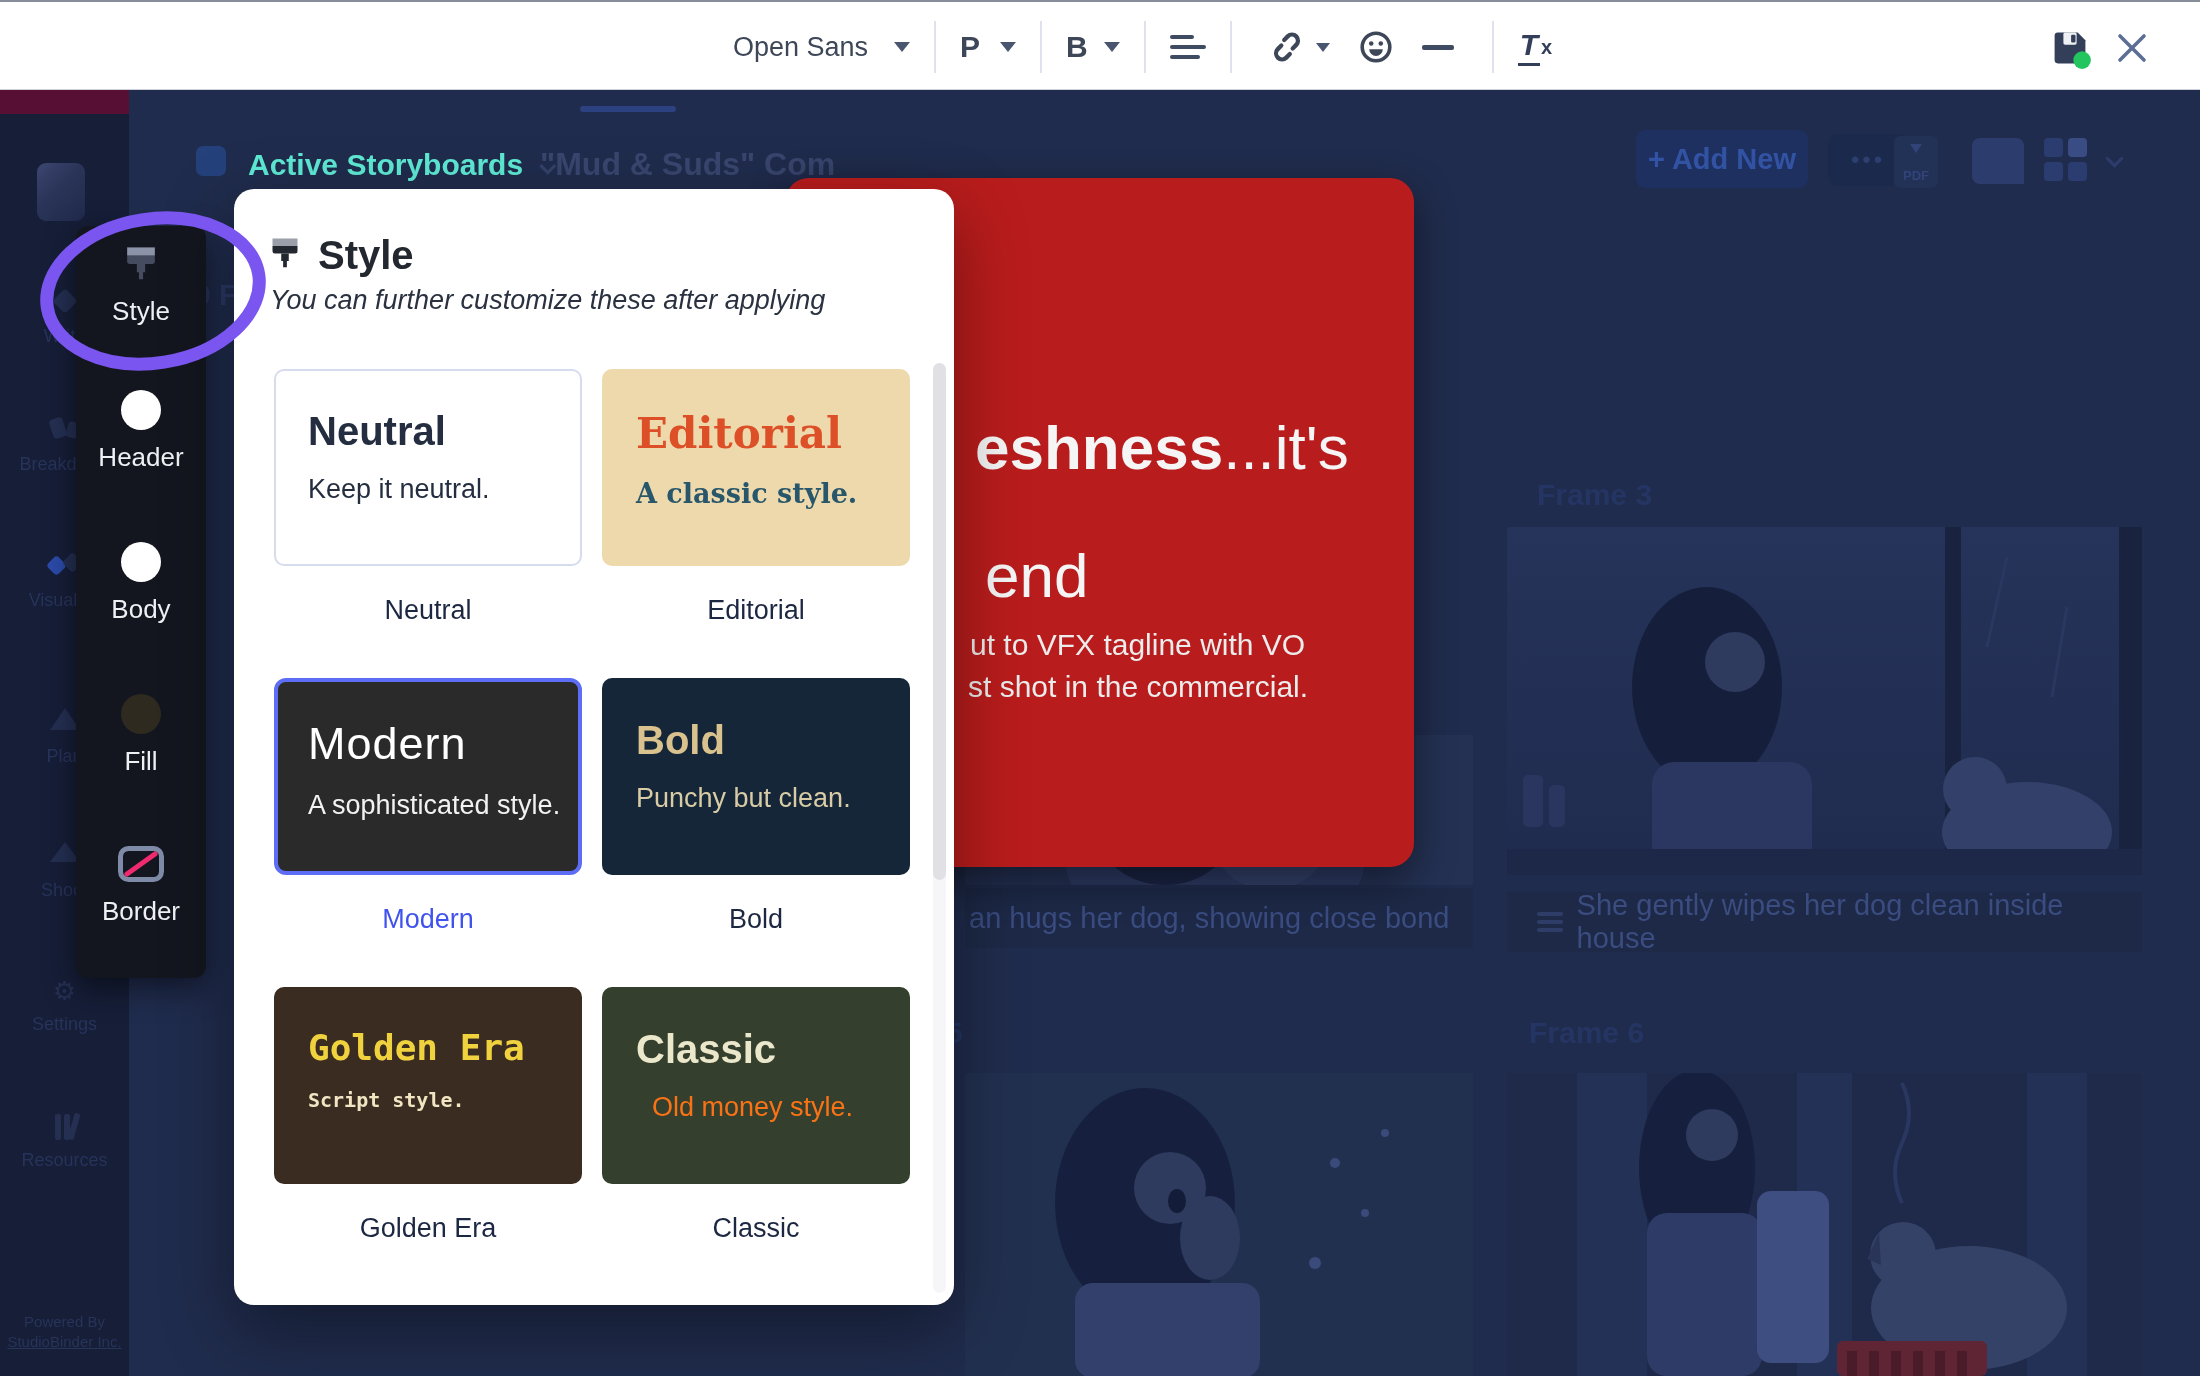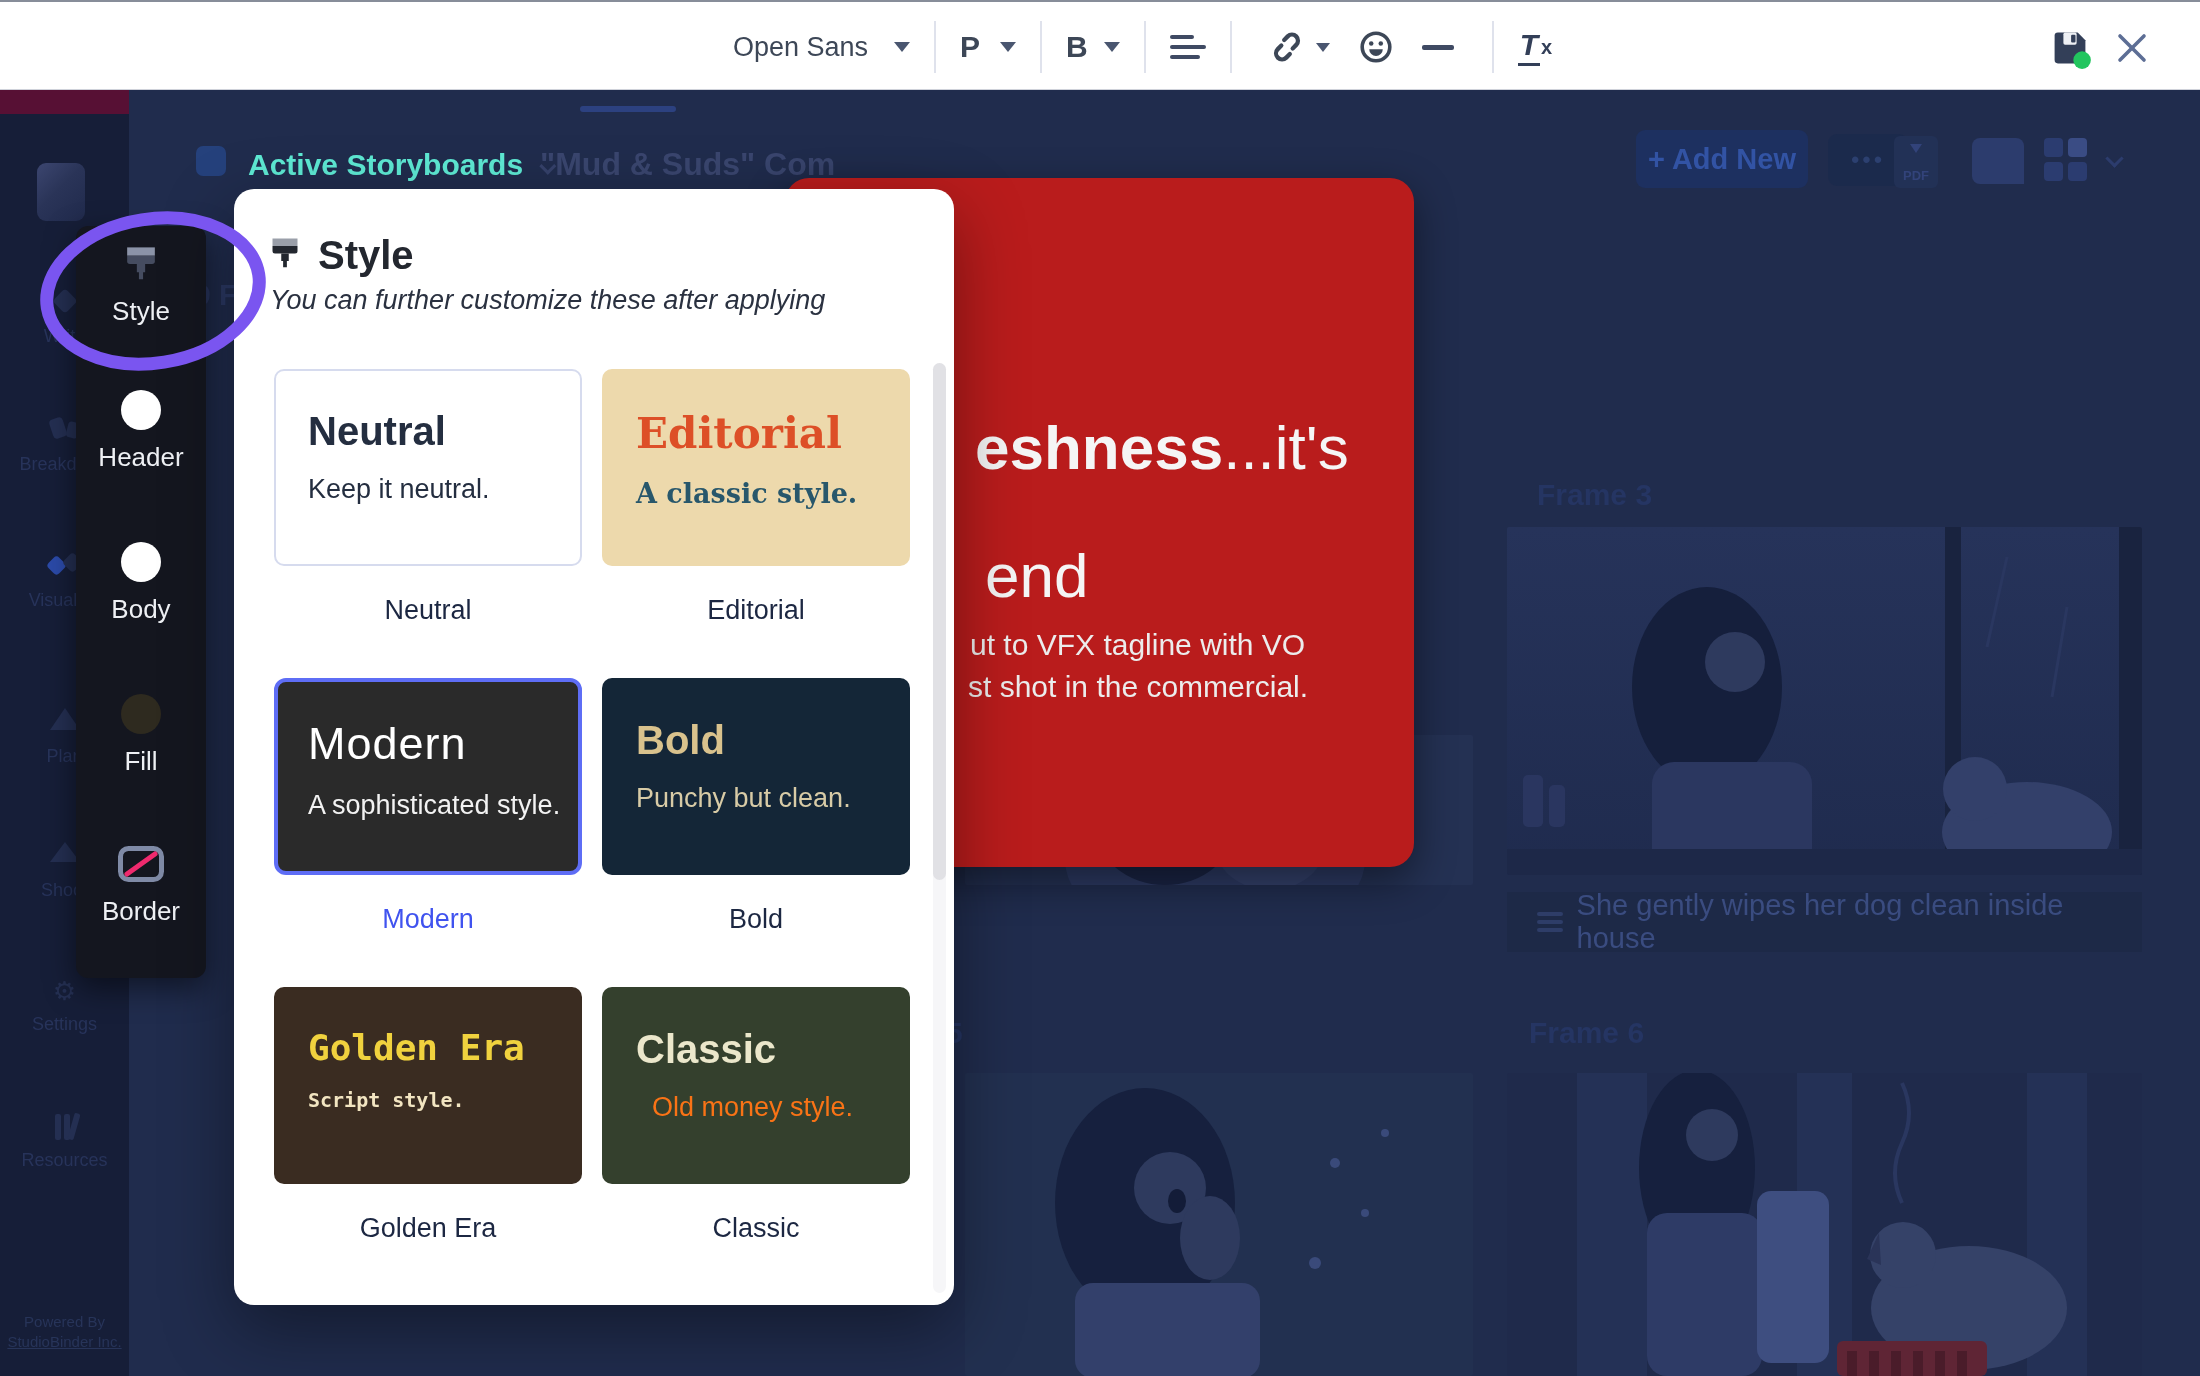--- a/index.html
+++ b/index.html
@@ -205,20 +205,23 @@
     <div class="frame-header" style="left:184px;top:278px;color:#2c3a66;" data-interactable="false">(9 F</div>
 
     <div class="frame-img" style="left:965px;top:735px;width:508px;height:150px;" data-interactable="true">
       <svg width="508" height="150" viewBox="0 0 508 150">
         <rect width="508" height="150" fill="#243153"></rect>
         <ellipse cx="250" cy="125" rx="150" ry="85" fill="#2c3962"></ellipse>
         <ellipse cx="200" cy="90" rx="70" ry="60" fill="#1a2444"></ellipse>
         <ellipse cx="305" cy="110" rx="55" ry="45" fill="#33406a"></ellipse>
       </svg>
     </div>
+    <div class="caption-row" style="left:965px;top:888px;width:508px;" data-interactable="true">
+      <span style="margin-left:4px;" data-interactable="false">an hugs her dog, showing close bond</span>
+    </div>
     <div class="frame-header" style="left:946px;top:1016px;" data-interactable="false">5</div>
     <div class="frame-img" style="left:965px;top:1073px;width:508px;height:303px;" data-interactable="true">
       <svg width="508" height="303" viewBox="0 0 508 303">
         <rect width="508" height="303" fill="#223050"></rect>
         <ellipse cx="180" cy="130" rx="90" ry="115" fill="#16203e"></ellipse>
         <circle cx="205" cy="115" r="36" fill="#2e3a5e"></circle>
         <ellipse cx="212" cy="128" rx="9" ry="12" fill="#131c38"></ellipse>
         <ellipse cx="245" cy="165" rx="30" ry="42" fill="#2e3a5e"></ellipse>
         <rect x="110" y="210" width="185" height="95" rx="18" fill="#33406b"></rect>
         <circle cx="370" cy="90" r="5" fill="#3a4a7a"></circle>

